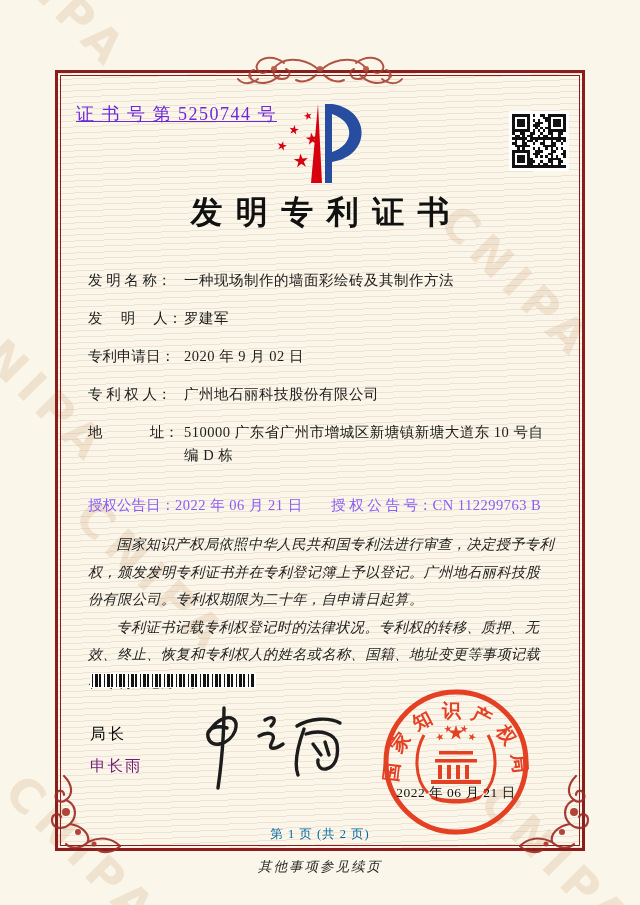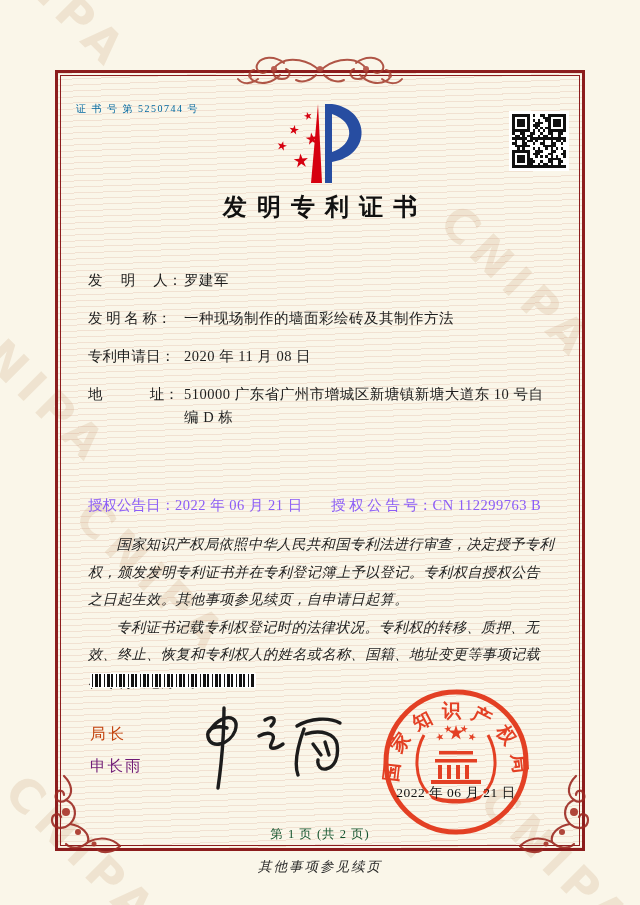--- a/index.html
+++ b/index.html
@@ -15,52 +15,52 @@
   
   .frame { position:absolute; left:55px; top:70px; width:530px; height:781px;
            border:3px solid #8c1d1d; z-index:2;
            background:
              repeating-linear-gradient(178deg, rgba(206,140,115,0.20) 0px, rgba(206,140,115,0.20) 1px, transparent 1px, transparent 6px);
          }
   .frame-inner { position:absolute; inset:2px; border:1px solid #8c1d1d; }
 
   .content { position:absolute; inset:0; z-index:5; }
 
-  .cert-no { position:absolute; left:76px; top:102px; font-size:10px; letter-spacing:1.5px; color:#0369a1; }
+  .cert-no { position:absolute; left:76px; top:102px; font-size:18px; letter-spacing:1.5px; color:#6d28d9;text-decoration:underline; }
 
   .logo { position:absolute; left:262px; top:101px; width:116px; height:86px; }
   .qr { position:absolute; left:509px; top:111px; width:60px; height:60px; background:#fff; padding:3px; }
 
   .title { position:absolute; left:0; top:191px; width:640px; text-align:center;
-           font-size:24px; font-weight:700; letter-spacing:0.42em; text-indent:0.42em; color:#111; }
+           font-size:32px; font-weight:700; letter-spacing:0.42em; text-indent:0.42em; color:#111; }
 
   .fields { position:absolute; left:88px; top:269px; width:476px; font-size:14.5px; color:#1d1d1d; }
   .field-row { line-height:23px; margin-bottom:15px; white-space:nowrap; }
   .field-row .lab { display:inline-block; min-width:96px; vertical-align:top; }
   .field-row .val { display:inline-block; vertical-align:top; white-space:normal; max-width:372px; letter-spacing:0.5px; }
   .row-last { position:absolute; left:88px; top:496px; width:500px; font-size:14.5px; white-space:nowrap; color:#8b5cf6; }
   .row-last .pair2 { position:absolute; left:243px; top:0; }
 
   .paras { position:absolute; left:88px; top:531px; width:466px; font-size:14.2px;
            line-height:27.5px; color:#222; font-style:italic; letter-spacing:0.4px; }
   .paras p { text-indent:2em; }
 
   .barcode { position:absolute; left:90px; top:673px; width:166px; height:15px; background:#fff; }
 
-  .director-title { position:absolute; left:90px; top:724px; font-size:15.5px; letter-spacing:3px; color:#c2410c; }
+  .director-title { position:absolute; left:90px; top:724px; font-size:15.5px; letter-spacing:3px; color:#000000; }
   .director-name  { position:absolute; left:90px; top:756px; font-size:15.5px; letter-spacing:2px; color:#701a75; }
 
   .signature { position:absolute; left:183px; top:698px; width:165px; height:98px; }
 
   .seal { position:absolute; left:381px; top:687px; width:150px; height:150px; opacity:0.94; mix-blend-mode:multiply; }
   .seal-date { position:absolute; left:376px; top:784px; width:160px; text-align:center;
                font-size:13.5px; color:#141414; letter-spacing:0.5px; z-index:7; }
 
   .page-info { position:absolute; left:0; top:826px; width:640px; text-align:center;
-               font-size:12.5px; letter-spacing:1px; color:#14532d; }
+               font-size:12.5px; letter-spacing:1px; color:#0369a1; }
   .continuation { position:absolute; left:0; top:858px; width:640px; text-align:center;
                   font-size:13.5px; letter-spacing:2px; color:#2a2a2a; font-style:italic; }
 
   .ornament-top { position:absolute; left:224px; top:49px; width:192px; height:40px; z-index:6; }
   .flourish { position:absolute; width:88px; height:88px; z-index:6; }
   .flourish-left  { left:42px;  top:774px; }
   .flourish-right { left:510px; top:774px; transform:scaleX(-1); }
 </style>
 </head>
 <body>
@@ -392,47 +392,50 @@
           <rect x="51.43" y="41.14" width="2.57" height="2.57" fill="#111"></rect>
           <rect x="51.43" y="51.43" width="2.57" height="2.57" fill="#111"></rect>
         </svg>
     </div>
 
     <div class="title">发明专利证书</div>
 
     <div class="fields">
 
         <div class="field-row">
+          <span class="lab">发 明 名 称：</span><span class="val">一种现场制作的墙面彩绘砖及其制作方法</span>
+        </div>
+
+        <div class="field-row">
           <span class="lab">发　 明　 人：</span><span class="val">罗建军</span>
         </div>
 
+
         <div class="field-row">
-          <span class="lab">发 明 名 称：</span><span class="val">一种现场制作的墙面彩绘砖及其制作方法</span>
+          <span class="lab">专利申请日：</span><span class="val">2020 年 9 月 02 日</span>
         </div>
 
-
         <div class="field-row">
-          <span class="lab">专利申请日：</span><span class="val">2020 年 11 月 08 日</span>
+          <span class="lab">专 利 权 人：</span><span class="val">广州地石丽科技股份有限公司</span>
         </div>
-
 
         <div class="field-row">
           <span class="lab">地　　　 址：</span><span class="val">510000 广东省广州市增城区新塘镇新塘大道东 10 号自编 D 栋</span>
         </div>
       </div>
 
     <div class="row-last">
       <span class="lab">授权公告日：</span><span style="letter-spacing:0.5px;">2022 年 06 月 21 日</span>
       <span class="pair2">
         <span>授 权 公 告 号：</span><span style="letter-spacing:0.5px;margin-top:39px;">CN 112299763 B</span>
       </span>
     </div>
 
     <div class="paras">
-      <p>国家知识产权局依照中华人民共和国专利法进行审查，决定授予专利权，颁发发明专利证书并在专利登记簿上予以登记。专利权自授权公告之日起生效。其他事项参见续页，自申请日起算。</p>
+      <p>国家知识产权局依照中华人民共和国专利法进行审查，决定授予专利权，颁发发明专利证书并在专利登记簿上予以登记。广州地石丽科技股份有限公司。专利权期限为二十年，自申请日起算。</p>
       <p>专利证书记载专利权登记时的法律状况。专利权的转移、质押、无效、终止、恢复和专利权人的姓名或名称、国籍、地址变更等事项记载在专利登记簿上。</p>
     </div>
 
     <div class="barcode">
       <svg id="bc-svg" width="166" height="15" shape-rendering="crispEdges">
           <rect width="166" height="15" fill="#fff"></rect>
           <rect x="2" y="1" width="1" height="13" fill="#111"></rect>
           <rect x="5" y="1" width="3" height="13" fill="#111"></rect>
           <rect x="9" y="1" width="2" height="13" fill="#111"></rect>
           <rect x="14" y="1" width="1" height="13" fill="#111"></rect>

